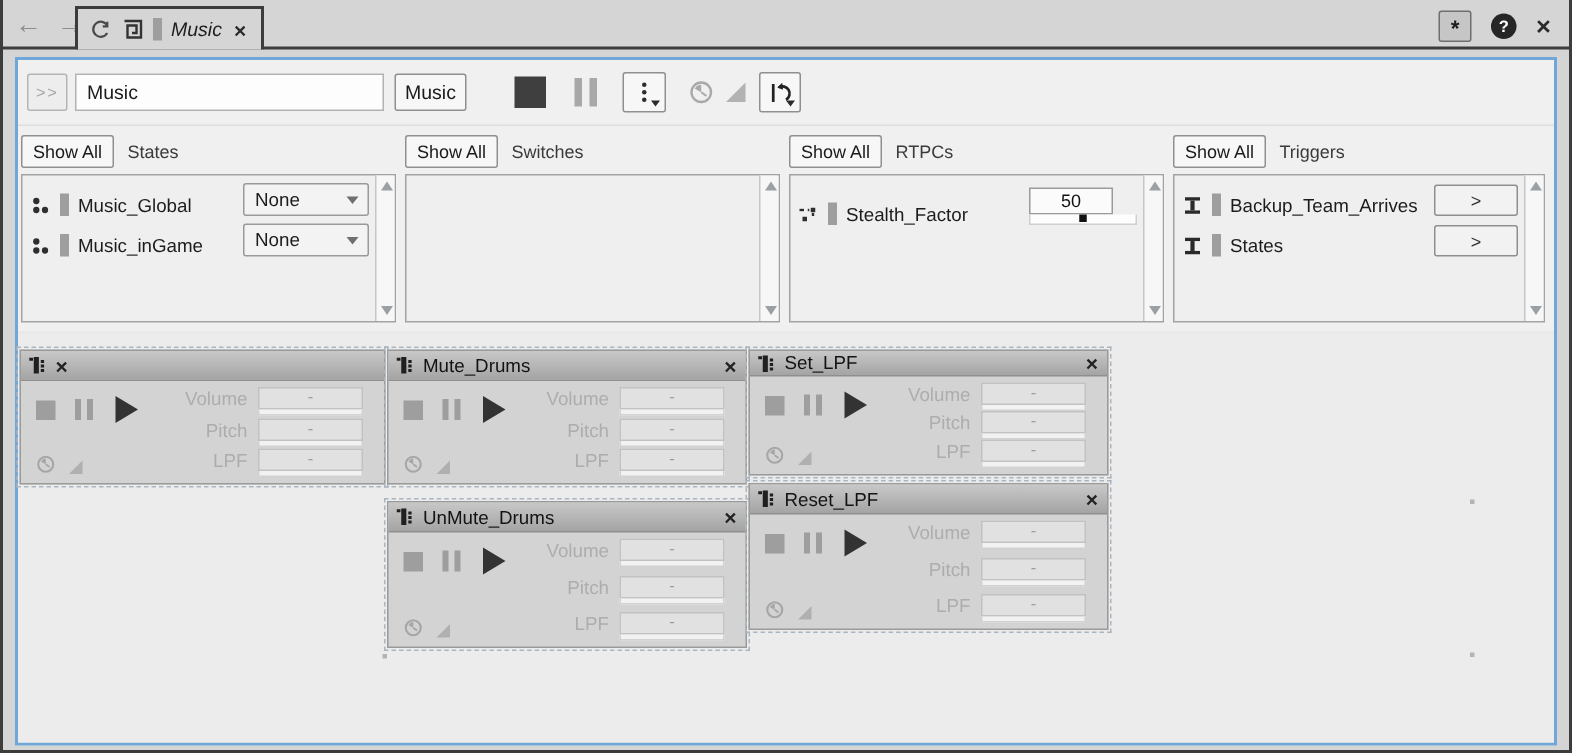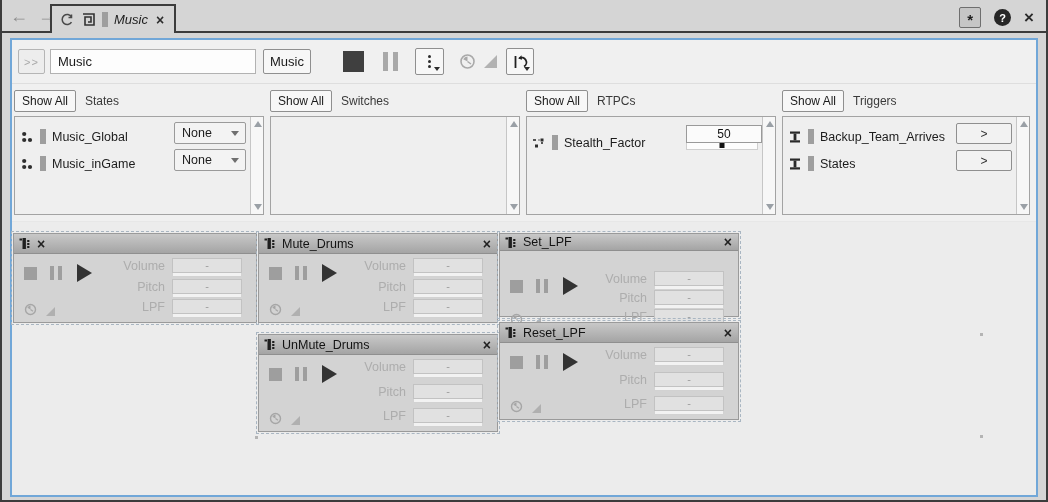--- a/index.html
+++ b/index.html
@@ -66,26 +66,26 @@
   .showall-btn { width:62px; height:22px; font-size:12px; }
   .panel-label { color:#3a3a3a; font-size:12px; }
   .listbox { height:99px; background:#efefef; border:1px solid #a3a3a3; position:relative; padding:5px 17px 5px 5px; }
   .vscroll { position:absolute; right:0; top:0; bottom:0; width:13px; background:#f7f7f7; border-left:1px solid #c6c6c6; }
   .vscroll .up, .vscroll .down { position:absolute; left:3px; width:0; height:0;
       border-left:4px solid transparent; border-right:4px solid transparent; }
   .vscroll .up { top:4px; border-bottom:6px solid #9aa0a6; }
   .vscroll .down { bottom:4px; border-top:6px solid #9aa0a6; }
   .lrow { display:flex; align-items:flex-end; gap:6px; height:22px; margin-bottom:5px; }
   .lrow .name { flex:1; color:#1c1c1c; font-size:12.5px; white-space:nowrap; overflow:hidden; }
-  .combo { width:72px; height:22px; background:#f3f3f3; border:1px solid #9a9a9a; border-radius:2px;
+  .combo { width:84px; height:22px; background:#f3f3f3; border:1px solid #9a9a9a; border-radius:2px;
            display:flex; align-items:center; padding:0 7px; font-size:12.5px; color:#1c1c1c; position:relative; }
   .combo .caret { position:absolute; right:6px; top:8px; width:0; height:0;
            border-left:4px solid transparent; border-right:4px solid transparent; border-top:5px solid #6f6f6f; }
   .rtpc-ctrl { width:72px; }
-  .rtpc-val { width:76px; height:18px; background:#fbfbfb; border:1px solid #9a9a9a;
+  .rtpc-val { width:56px; height:18px; background:#fbfbfb; border:1px solid #9a9a9a;
               text-align:center; font-size:12px; color:#111; line-height:17px; }
   .rtpc-slider { width:72px; height:7px; background:#fdfdfd; border:1px solid #cfcfcf; border-top:none; position:relative; }
   .rtpc-thumb { position:absolute; left:50%; top:0; transform:translateX(-50%); width:5px; height:5px; background:#111; }
   .go-btn { width:56px; height:21px; font-size:12px; color:#333; background:#f2f2f2; }
 
   
   .canvas { position:relative; height:274px; background:#ececec; border-top:1px solid #e7e7e7; }
   .grid-dot { position:absolute; width:3px; height:3px; background:#b4b4b4; }
 
   .card { position:absolute; border:1px solid #9a9a9a; background:#d3d3d3;
@@ -447,21 +447,21 @@
         <div class="frow">
           <span class="flabel">LPF</span>
           <span class="fctrl">
                 <span class="fbox" style="display:block">-</span>
                 <span class="fmeter" style="display:block"></span>
               </span>
         </div>
       </div>
     </div>
   </div>
-      <div class="card" style="left: 487px; top: 11px; width: 240px; height: 84px; gap: 16px;">
+      <div class="card" style="left: 487px; top: 11px; width: 240px; height: 84px;">
     <div class="card-header">
       <span>
         <svg width="13" height="13" viewBox="0 0 13 13">
               <g fill="#1f1f1f">
                 <rect x="0.5" y="1.5" width="2.5" height="2"></rect>
                 <rect x="3.5" y="1" width="3.4" height="11"></rect>
                 <rect x="8.2" y="3" width="2.2" height="2"></rect>
                 <rect x="8.2" y="6" width="2.2" height="2"></rect>
                 <rect x="8.2" y="9" width="2.2" height="2"></rect>
               </g>

